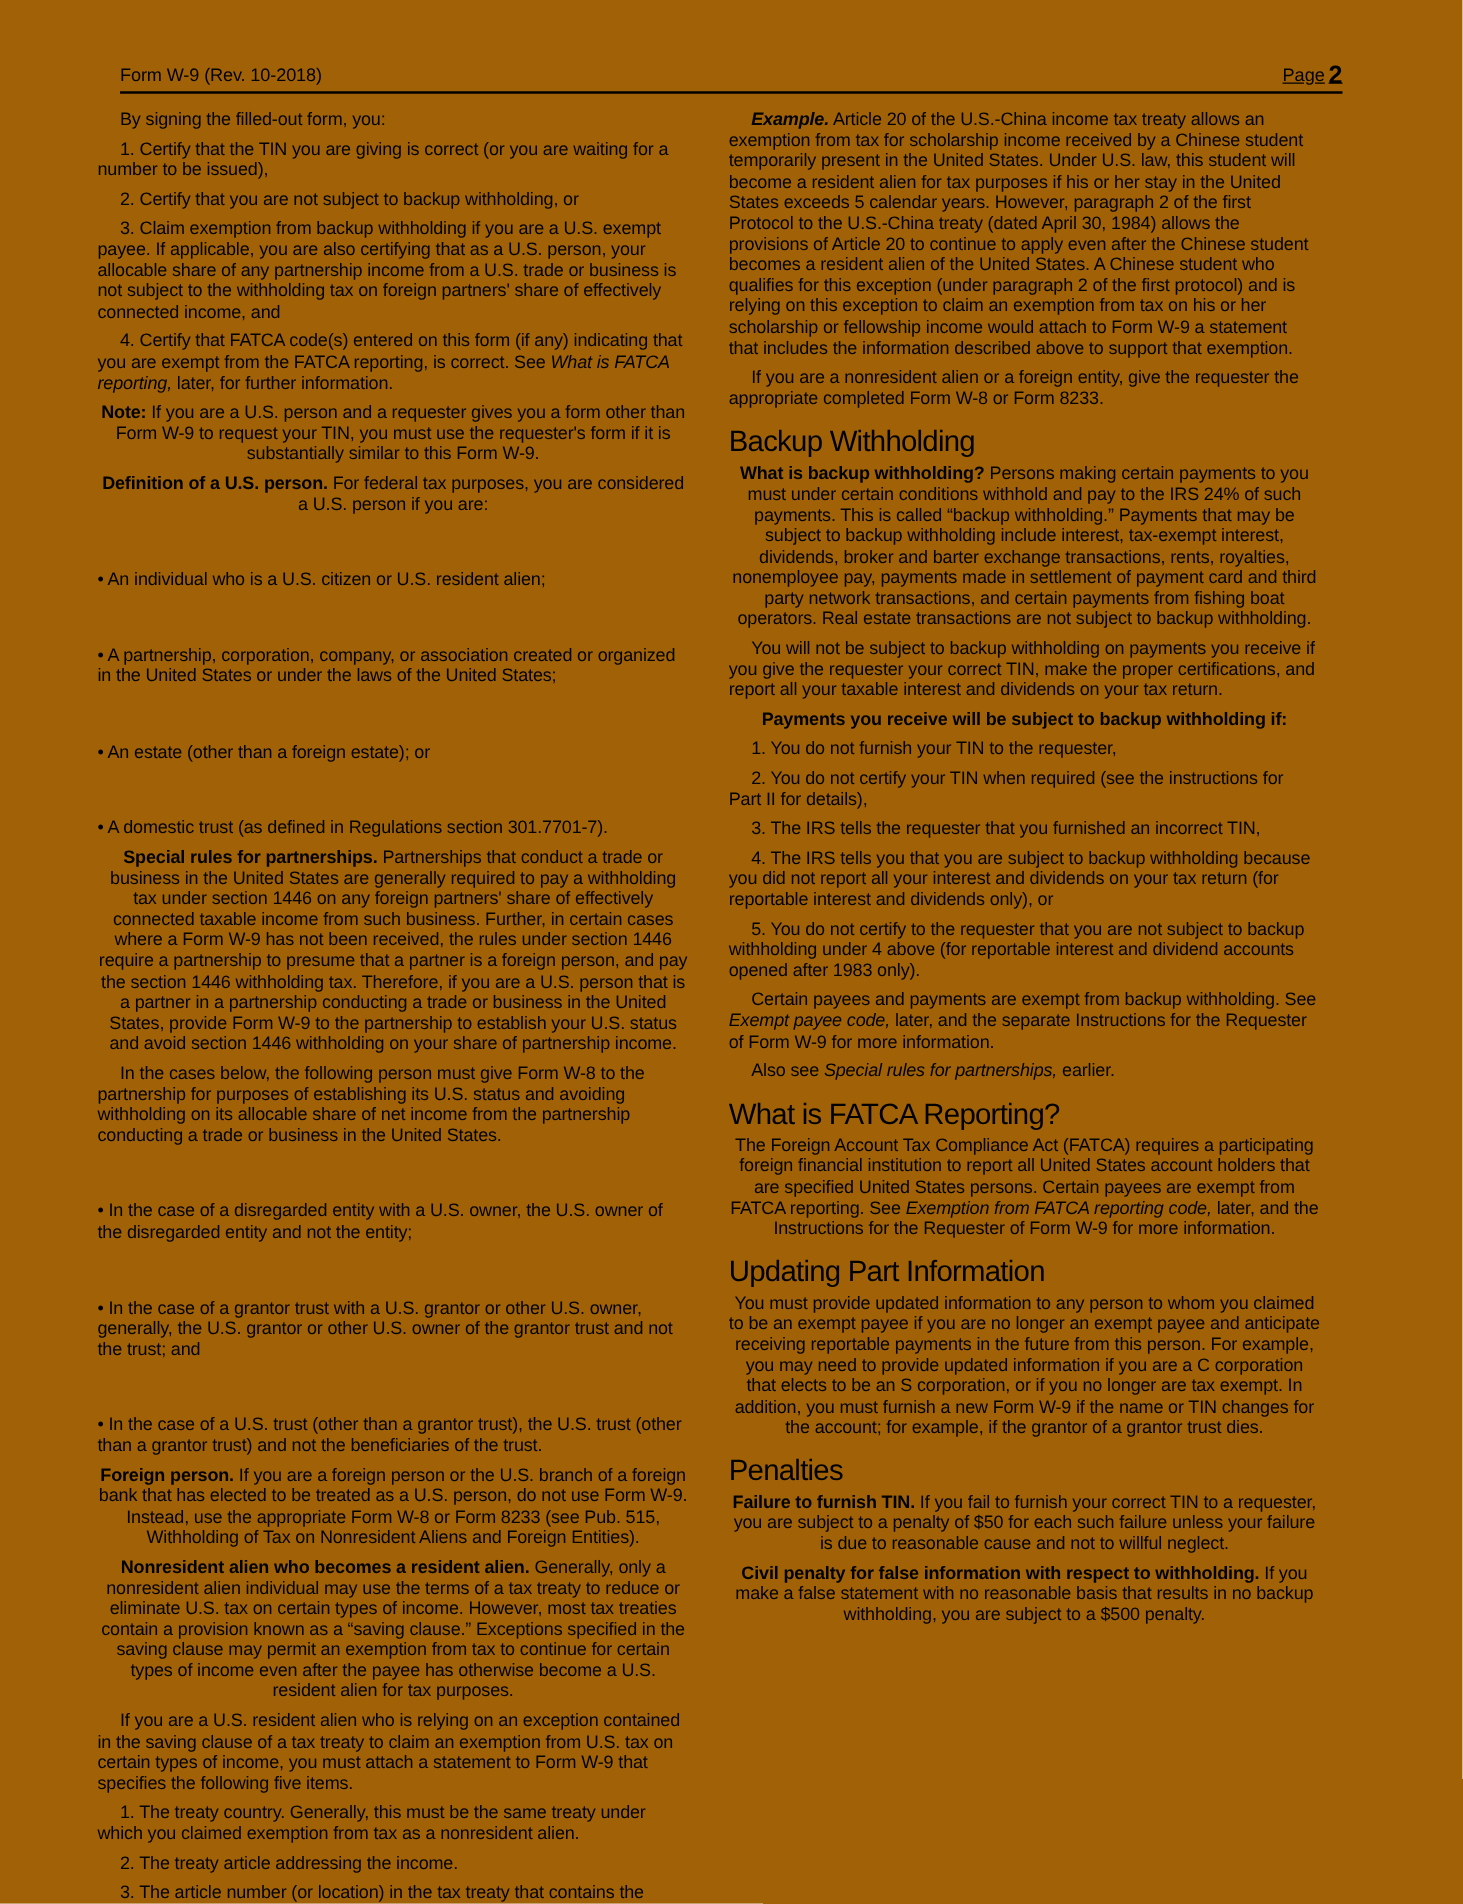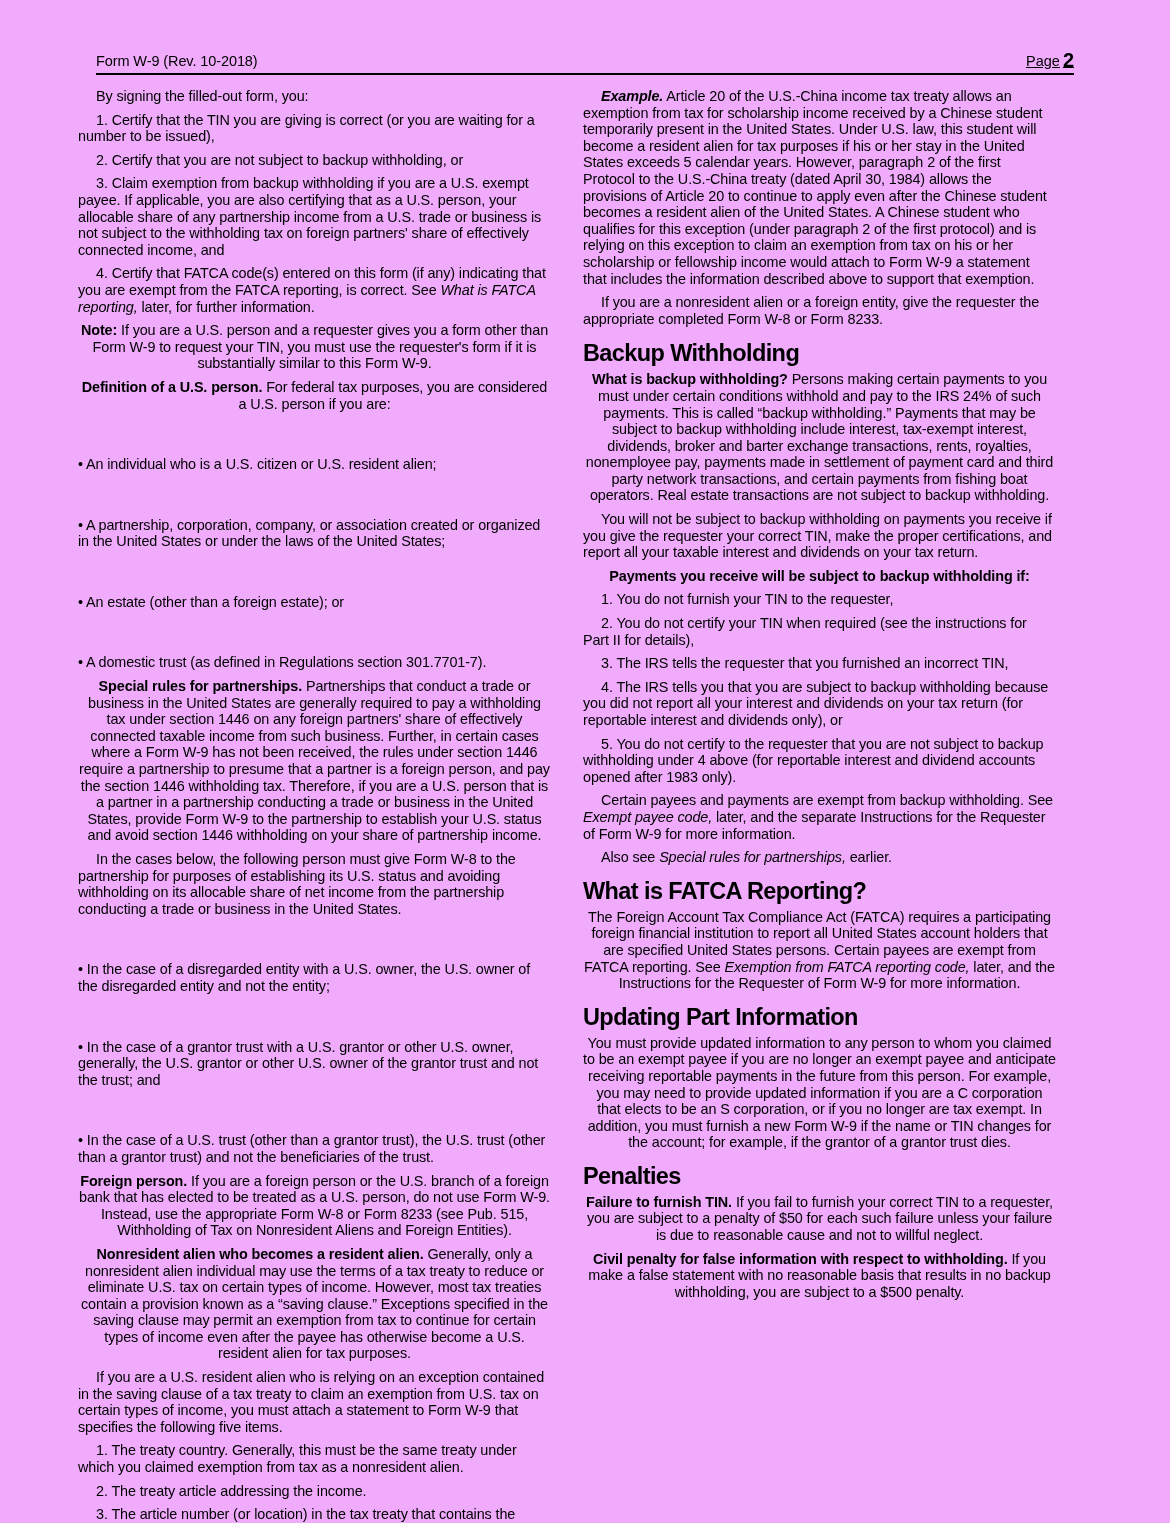--- a/index.html
+++ b/index.html
@@ -8,21 +8,21 @@
     background: #ffffff;
   }
   body {
     font-family: "Liberation Sans", sans-serif;
     color: #000000;
   }
   .page {
     position: relative;
     width: 1170px;
     height: 1523px;
-    background: #f0abfc;
+    background: #a16207;
     box-sizing: border-box;
     overflow: hidden;
   }
 
   
   .page-header {
     position: absolute;
     left: 96px;
     top: 48px;
     width: 978px;
@@ -87,21 +87,21 @@
     margin-top: 44px;
   }
 
   .b  { font-weight: bold; }
   .i  { font-style: italic; }
   .bi { font-weight: bold; font-style: italic; }
 
   h2.section {
     margin: 13px 0 5px 0;
     font-size: 23.5px;
-    font-weight: bold;
+    font-weight: normal;
     line-height: 25px;
     letter-spacing: -0.6px;
   }
   h2.section.first { margin-top: 14px; }
 </style>
 </head>
 <body>
 
 <div class="page">
 

